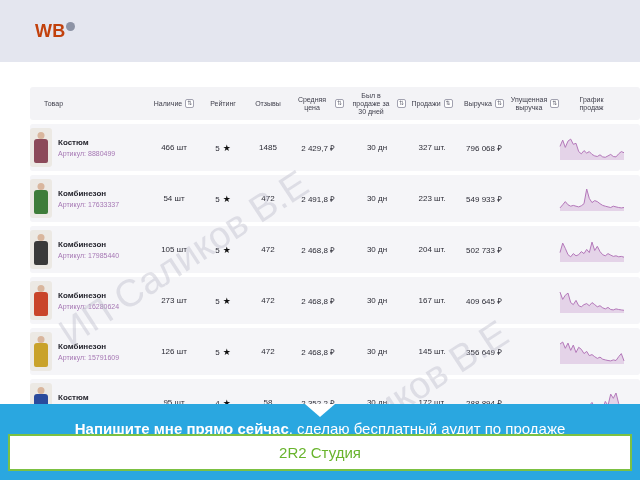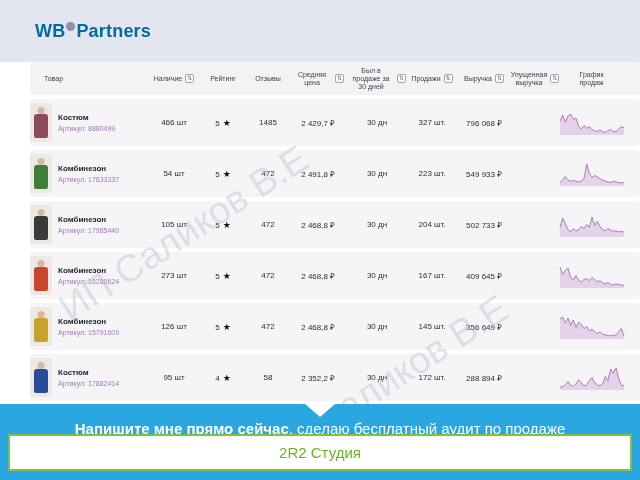--- a/index.html
+++ b/index.html
@@ -5,27 +5,27 @@
   * { box-sizing: border-box; margin: 0; padding: 0; }
   html,body { width:640px; height:480px; overflow:hidden; }
   body {
     font-family:"Liberation Sans", sans-serif;
     background:#ffffff;
     position:relative;
   }
 
   
   .app-header { height:62px; background:#e4e6ef; display:flex; align-items:center; }
-  .logo { margin-left:35px; font-size:18px; font-weight:bold; color:#0369a1; display:flex; align-items:flex-start; letter-spacing:.2px; }
+  .logo { margin-left:35px; font-size:18px; font-weight:bold; color:#c2410c; display:flex; align-items:flex-start; letter-spacing:.2px; }
   .logo .dot { width:9px; height:9px; border-radius:50%; background:#8d93a5; margin:1px 1px 0 1px; flex:none; }
   .head-info { margin-left:50px; font-size:13px; color:#15151e; line-height:19px; }
   .head-info b { font-weight:bold; }
 
   
-  .table-area { position:relative; height:342px; }
+  .table-area { position:relative; height:342px;margin-top:25px; }
   .grid { display:grid; grid-template-columns:118px 52px 46px 44px 56px 62px 48px 56px 46px 67px; }
   .thead { margin-left:30px; height:33px; background:#f3f3f6; border-radius:3px; align-items:center; }
   .th { display:flex; align-items:center; justify-content:center; gap:3px; font-size:7px; color:#40404d; text-align:center; padding:0 2px; line-height:8px; }
   .th:first-child { justify-content:flex-start; padding-left:14px; }
   .th-label { max-width:46px; }
   .sort-icon { width:9px; height:9px; border:1px solid #a2a2b0; border-radius:2px; font-size:6px; line-height:7px; color:#6a6a78; display:inline-flex; align-items:center; justify-content:center; flex:none; background:#fff; }
 
   .tbody { margin:4px 0 0 30px; display:flex; flex-direction:column; gap:4px; }
   .tr { height:47px; background:#f5f5f8; border-radius:3px; align-items:center; }
   .td { font-size:8px; color:#2c2c36; text-align:center; }
@@ -54,21 +54,20 @@
                 border:2px solid #7cc142; display:flex; align-items:center; justify-content:center;
                 font-size:15px; color:#68b42c; z-index:11; }
 </style>
 </head>
 <body>
 
 <header class="app-header">
   <div class="logo">
     <span>WB</span>
     <span class="dot"></span>
-    <span>Partners</span>
   </div>
 </header>
 
 <main class="table-area">
   <div class="thead grid" id="thead">
   <div class="th">
     <span class="th-label">Товар</span>
 
   </div>
 

